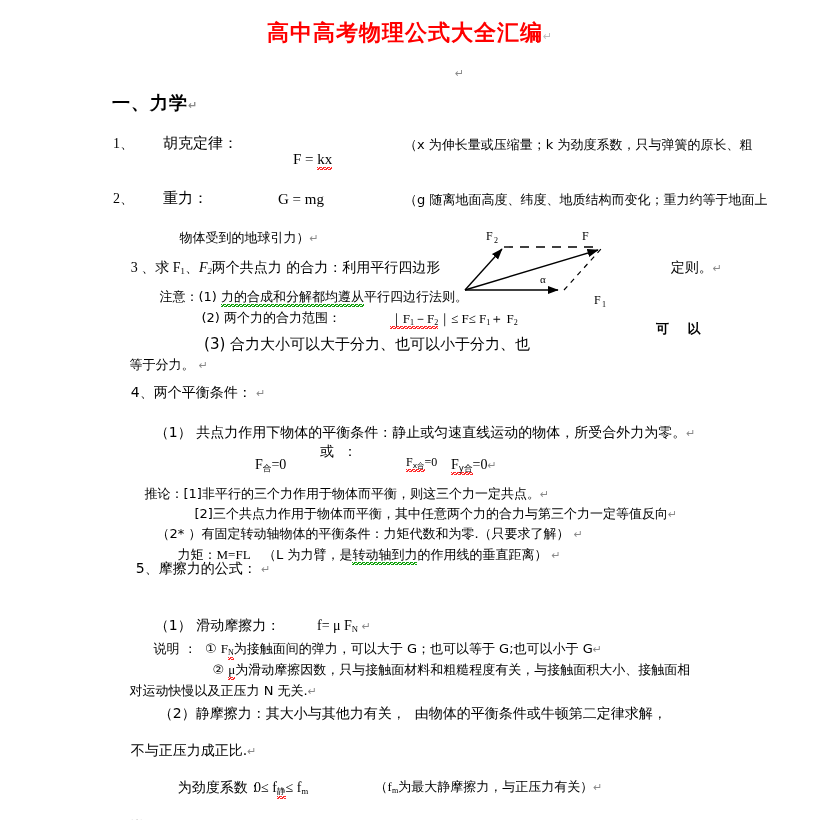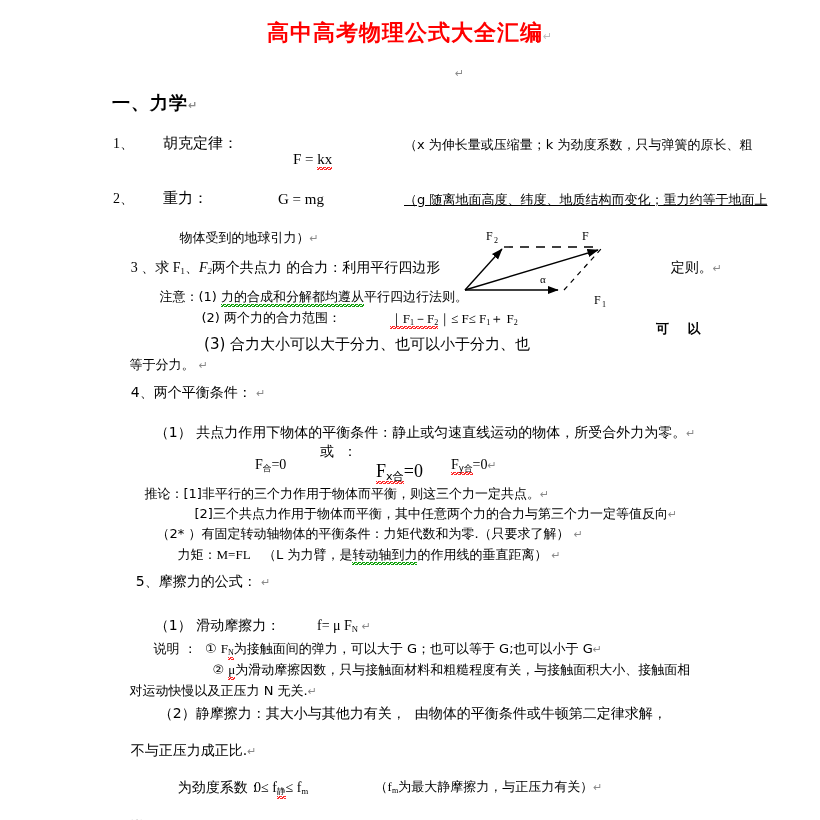--- a/index.html
+++ b/index.html
@@ -81,21 +81,21 @@
   <div class="ln serif" style="left:113px; top:137px; font-size:14px;">1、</div>
   <div class="ln cn" style="left:163px; top:136px; font-size:15px;">胡克定律：</div>
   <div class="ln serif" style="left:278px; top:137px; font-size:15px;">
     <span>F = </span><span class="sq-red">kx</span>
   </div>
   <div class="ln cn" style="left:404px; top:138px; font-size:13px;">（x 为伸长量或压缩量；k 为劲度系数，只与弹簧的原长、粗</div>
 
   <div class="ln serif" style="left:113px; top:192px; font-size:14px;">2、</div>
   <div class="ln cn" style="left:163px; top:191px; font-size:15px;">重力：</div>
   <div class="ln serif" style="left:278px; top:192px; font-size:15px;">G = mg</div>
-  <div class="ln cn" style="left:404px; top:193px; font-size:13px;text-decoration:underline;">（g 随离地面高度、纬度、地质结构而变化；重力约等于地面上</div>
+  <div class="ln cn" style="left:404px; top:193px; font-size:13px;">（g 随离地面高度、纬度、地质结构而变化；重力约等于地面上</div>
   <div class="ln cn" style="left:163px; top:218px; font-size:13px;">
     <span>物体受到的地球引力）</span><span class="pil">↵</span>
   </div>
 
   <div class="ln cn" style="left:113px; top:246px; font-size:14px;">
     <span class="serif">3 、求 F</span><span class="serif"><sub>1</sub></span><span>、</span><span class="serif" style="font-style:italic;">F</span><span class="serif" style="font-style:italic;"><sub>2</sub></span><span>两个共点力 的合力：利用平行四边形</span>
   </div>
   <div class="ln cn" style="left:653px; top:246px; font-size:14px;">
     <span>定则。</span><span class="pil">↵</span>
   </div>
@@ -150,42 +150,42 @@
     <span>4、两个平衡条件：</span> <span class="pil">↵</span>
   </div>
   <div class="ln cn" style="left:137px; top:411px; font-size:14px;">
     <span>（1）</span> <span>共点力作用下物体的平衡条件：静止或匀速直线运动的物体，所受合外力为零。</span><span class="pil">↵</span>
   </div>
 
   <div class="ln serif" style="left:241px; top:444px; font-size:14px;">
     <span>F</span><sub class="cn">合</sub><span>=0</span>
   </div>
   <div class="ln cn" style="left:320px; top:444px; font-size:14px;">或  ：</div>
-  <div class="ln serif" style="left:358px; top:444px; font-size:18px;">
+  <div class="ln serif" style="left:394px; top:444px; font-size:12px;">
     <span class="sq-red"><span>F</span><sub class="cn">x合</sub></span><span>=0</span>
   </div>
   <div class="ln serif" style="left:437px; top:444px; font-size:14px;">
     <span class="sq-red"><span>F</span><sub class="cn">y合</sub></span><span>=0</span><span class="pil">↵</span>
   </div>
 
   <div class="ln cn" style="left:128px; top:474px; font-size:13px;">
     <span>推论：</span><span>[1]非平行的三个力作用于物体而平衡，则这三个力一定共点。</span><span class="pil">↵</span>
   </div>
   <div class="ln cn" style="left:178px; top:494px; font-size:13px;">
     <span>[2]三个共点力作用于物体而平衡，其中任意两个力的合力与第三个力一定等值反向</span><span class="pil">↵</span>
   </div>
 
   <div class="ln cn" style="left:140px; top:514px; font-size:13px;">
     <span>（2* ）有固定转动轴物体的平衡条件：力矩代数和为零.（只要求了解）</span> <span class="pil">↵</span>
   </div>
   <div class="ln cn" style="left:161px; top:535px; font-size:13px;">
     <span>力矩：</span><span class="serif">M=FL</span>   <span>（L 为力臂，是</span><span class="sq-green">转动轴到力</span><span>的作用线的垂直距离）</span> <span class="pil">↵</span>
   </div>
 
-  <div class="ln cn" style="left:118px; top:560px; font-size:14px;">
+  <div class="ln cn" style="left:118px; top:547px; font-size:14px;">
     <span>5、摩擦力的公式：</span> <span class="pil">↵</span>
   </div>
   <div class="ln cn" style="left:137px; top:604px; font-size:14px;">
     <span>（1）</span> <span>滑动摩擦力：</span>
   </div>
   <div class="ln serif" style="left:303px; top:605px; font-size:14px;">
     <span>f= μ F</span><sub>N</sub> <span class="pil">↵</span>
   </div>
 
   <div class="ln cn" style="left:137px; top:629px; font-size:13px;">

